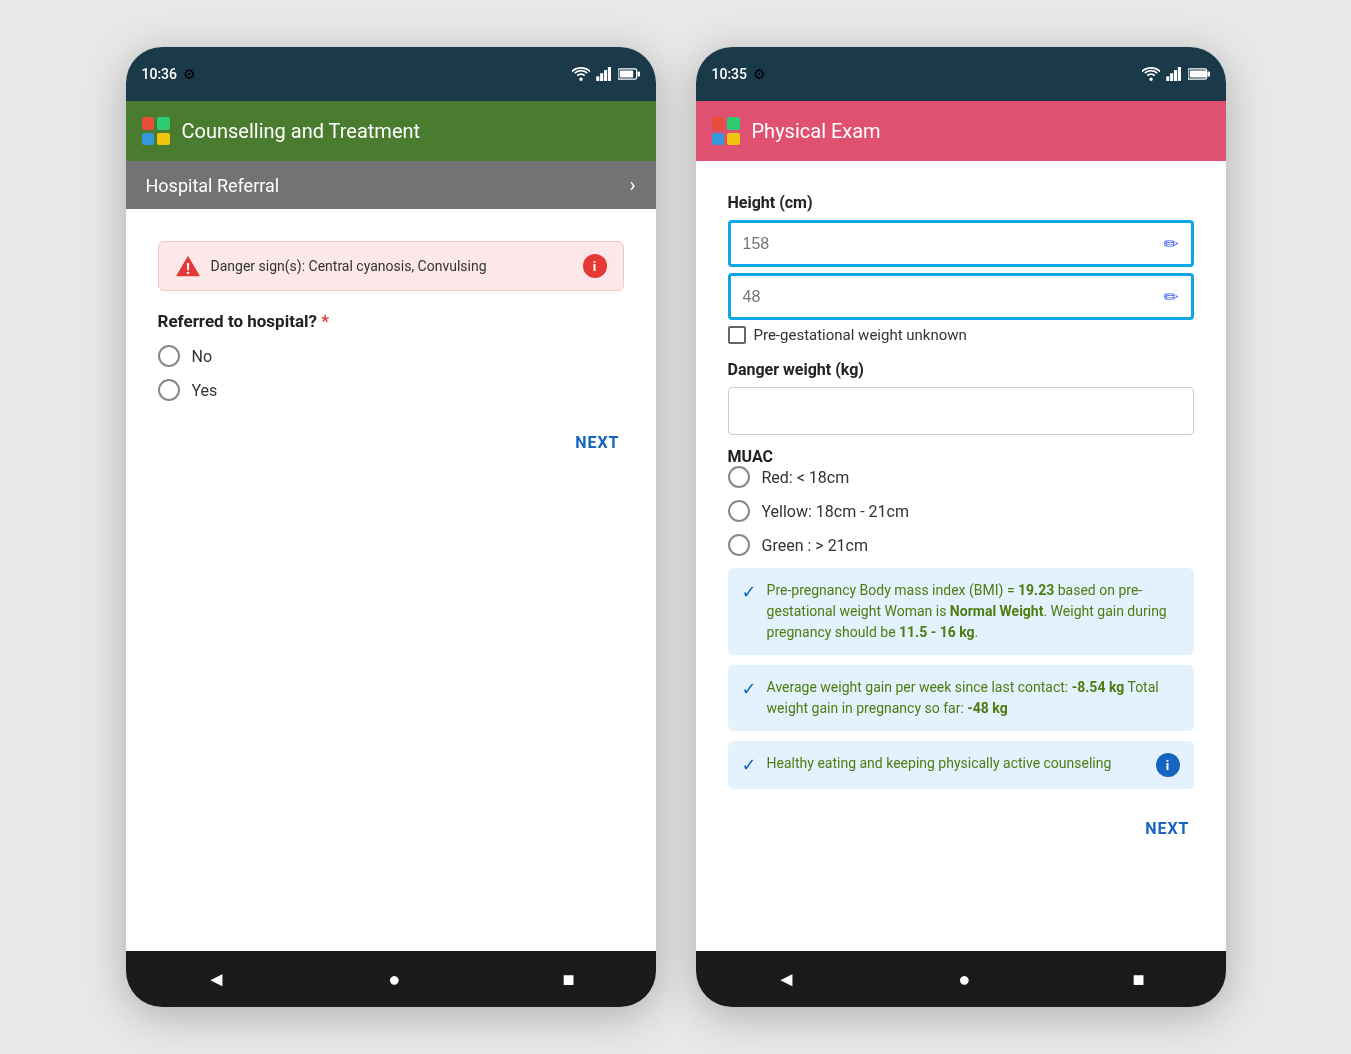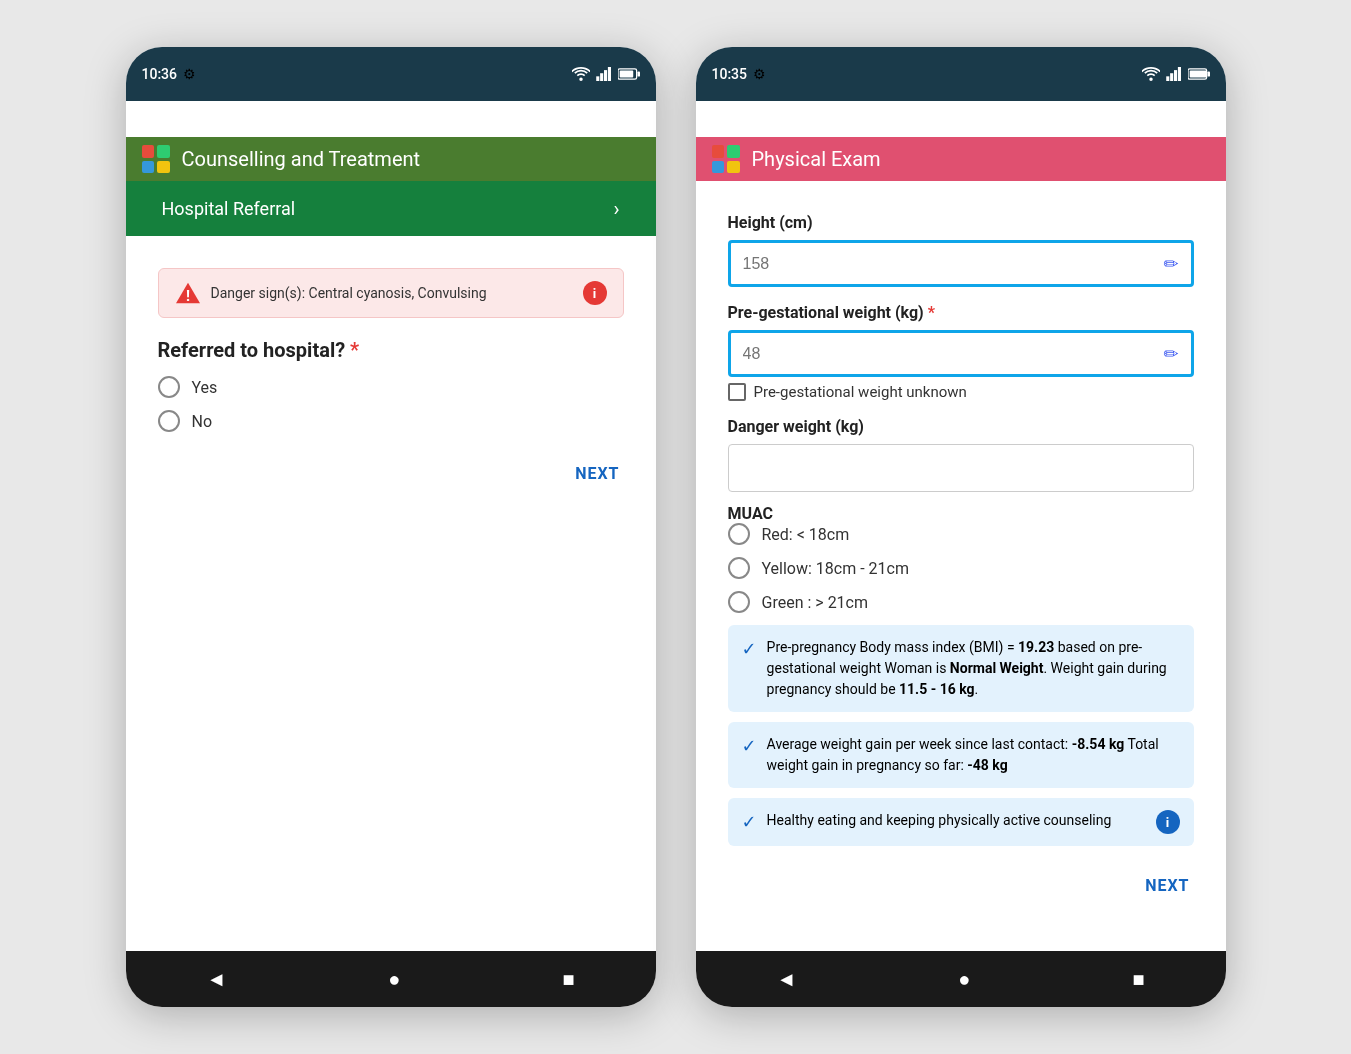--- a/index.html
+++ b/index.html
@@ -47,27 +47,26 @@
       gap: 6px;
       color: #fff;
       font-size: 12px;
     }
     .status-bar .gear {
       font-size: 14px;
     }
 
     
     .app-bar {
-      height: 44px;
+      height: 60px;
       display: flex;
       align-items: center;
       padding: 0 16px;
       gap: 12px;
       flex-shrink: 0;
-      margin-top: 36px;
     }
     .app-bar-green { background: #4a7c2f; }
     .app-bar-pink { background: #e05070; }
 
     .app-icon {
       width: 28px;
       height: 28px;
       display: grid;
       grid-template-columns: 1fr 1fr;
       gap: 3px;
@@ -85,26 +84,26 @@
     .app-bar-pink .app-icon span:nth-child(4) { background: #f1c40f; }
 
     .app-bar-title {
       color: #fff;
       font-size: 20px;
       font-weight: 400;
     }
 
     
     .referral-bar {
-      background: #15803d;
-      height: 55px;
+      background: #737373;
+      height: 48px;
       display: flex;
       align-items: center;
       justify-content: space-between;
-      padding: 0 36px;
+      padding: 0 20px;
       flex-shrink: 0;
     }
     .referral-bar-text {
       color: #fff;
       font-size: 18px;
     }
     .referral-bar-arrow {
       color: #fff;
       font-size: 20px;
     }
@@ -147,21 +146,21 @@
       display: flex;
       align-items: center;
       justify-content: center;
       font-size: 13px;
       font-weight: 700;
       flex-shrink: 0;
     }
 
     
     .question-label {
-      font-size: 20px;
+      font-size: 17px;
       font-weight: 700;
       color: #222;
       margin-bottom: 14px;
     }
     .required { color: #e53935; }
 
     
     .radio-option {
       display: flex;
       align-items: center;
@@ -285,21 +284,21 @@
       gap: 10px;
     }
     .check-icon {
       color: #1565c0;
       font-size: 18px;
       margin-top: 1px;
       flex-shrink: 0;
     }
     .info-card-text {
       font-size: 14px;
-      color: #000000;
+      color: #4d7c0f;
       line-height: 1.5;
     }
     .info-card-text strong { font-weight: 700; }
     .info-circle-blue {
       width: 24px;
       height: 24px;
       border-radius: 50%;
       background: #1565c0;
       color: #fff;
       display: flex;
@@ -368,25 +367,25 @@
       <div class="info-circle">i</div>
     </div>
 
     <div class="question-label">
       <span>Referred to hospital?</span>
       <span class="required"> *</span>
     </div>
 
     <div class="radio-option">
       <div class="radio-circle"></div>
-      <span class="radio-label">Yes</span>
+      <span class="radio-label">No</span>
     </div>
     <div class="radio-option">
       <div class="radio-circle"></div>
-      <span class="radio-label">No</span>
+      <span class="radio-label">Yes</span>
     </div>
 
     <div class="next-btn">
       <span>NEXT</span>
     </div>
   </div>
 
   <div class="bottom-nav">
     <span class="bottom-nav-btn">◄</span>
     <span class="bottom-nav-btn">●</span>
@@ -430,24 +429,20 @@
   </div>
 
   <div class="content">
 
     <div class="field-label">Height (cm)</div>
     <div class="input-row">
       <input type="text" placeholder="158" value="" style="">
       <span class="edit-icon">✏</span>
     </div>
 
-    <div class="field-label">
-      <span>Pre-gestational weight (kg)</span>
-      <span class="required"> *</span>
-    </div>
     <div class="input-row">
       <input type="text" placeholder="48" value="" style="">
       <span class="edit-icon">✏</span>
     </div>
     <div class="checkbox-row">
       <div class="checkbox-box"></div>
       <span class="checkbox-label">Pre-gestational weight unknown</span>
     </div>
 
     <div class="field-label">Danger weight (kg)</div>

